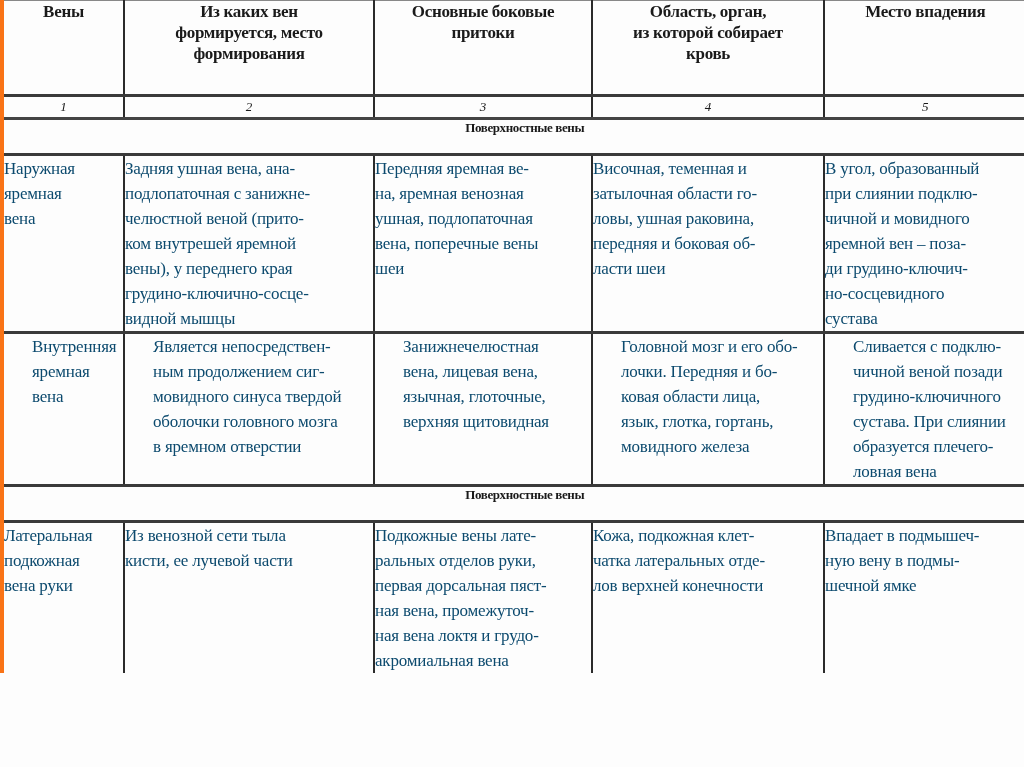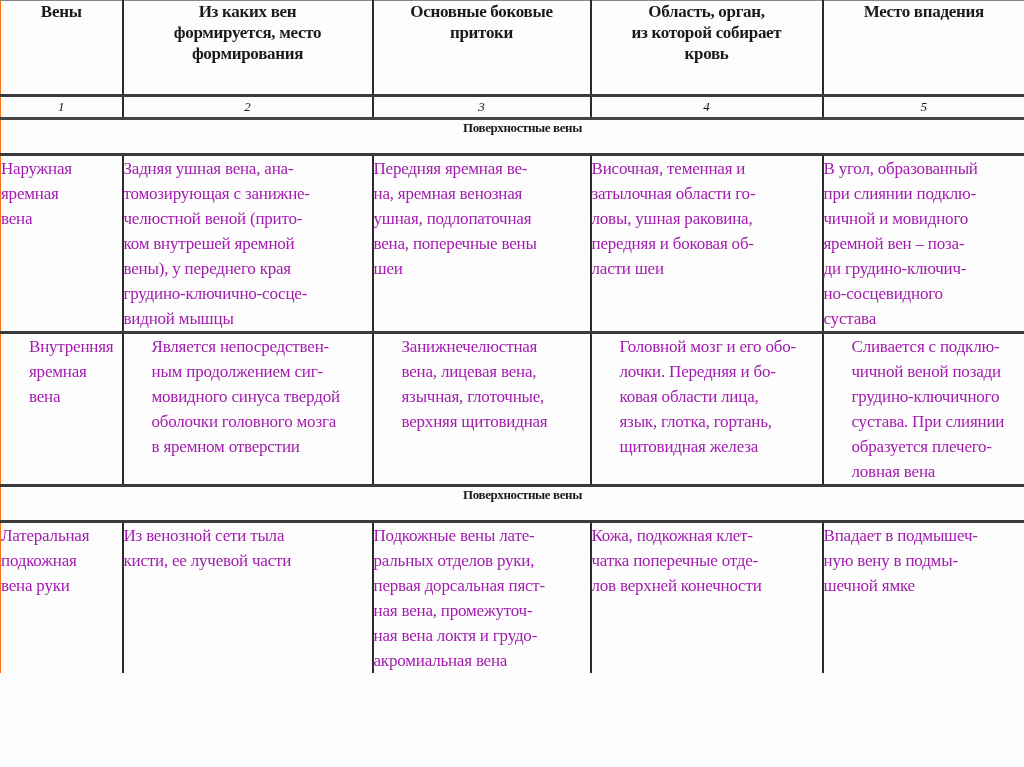--- a/index.html
+++ b/index.html
@@ -33,21 +33,21 @@
     table.veins col.c3 { width: 218px; }
     table.veins col.c4 { width: 232px; }
     table.veins col.c5 { width: 202px; }
 
     table.veins td, table.veins th {
       border-left: 2px solid #b91c1c;
       border-right: 2px solid #2b2b2b;
       padding: 0;
       vertical-align: top;
     }
-    table.veins tr > :first-child { border-left: 1px solid #f97316; }
+    table.veins tr > :first-child { border-left: 4px solid #f97316; }
     table.veins tr > :last-child { border-right: 1px solid #777; }
 
     .hdr th {
       height: 93px;
       font-weight: bold;
       font-size: 17px;
       line-height: 21px;
       text-align: center;
       vertical-align: middle;
       letter-spacing: -0.3px;
@@ -83,21 +83,21 @@
       font-size: 13px;
       letter-spacing: -0.4px;
       padding-left: 20px;
     }
     .row td {
       font-size: 17px;
       line-height: 25px;
       padding: 3px 4px 4px 4px;
       letter-spacing: -0.2px;
       border-bottom: 3px solid #3a3a3a;
-      color: #a21caf;
+      color: #0c4a6e;
     }
     .row.r1 td { height: 170px; }
     .row.r2 td { height: 143px; padding-left: 28px; }
     .row.r3 td { height: 150px; border-bottom: none; }
     .cell-text { white-space: pre-line; display: block; }
   </style>
 </head>
 <body>
 
 <div class="page">
@@ -146,21 +146,21 @@
         <td colspan="5">Поверхностные вены</td>
       </tr>
       <tr class="row r1">
         <td>
             <span class="cell-text">Наружная
 яремная
 вена</span>
           </td>
         <td>
             <span class="cell-text">Задняя ушная вена, ана-
-томозирующая с занижне-
+подлопаточная с занижне-
 челюстной веной (прито-
 ком внутрешей яремной
 вены), у переднего края
 грудино-ключично-сосце-
 видной мышцы</span>
           </td>
         <td>
             <span class="cell-text">Передняя яремная ве-
 на, яремная венозная
 ушная, подлопаточная
@@ -202,21 +202,21 @@
             <span class="cell-text">Занижнечелюстная
 вена, лицевая вена,
 язычная, глоточные,
 верхняя щитовидная</span>
           </td>
         <td>
             <span class="cell-text">Головной мозг и его обо-
 лочки. Передняя и бо-
 ковая области лица,
 язык, глотка, гортань,
-щитовидная железа</span>
+мовидного железа</span>
           </td>
         <td>
             <span class="cell-text">Сливается с подклю-
 чичной веной позади
 грудино-ключичного
 сустава. При слиянии
 образуется плечего-
 ловная вена</span>
           </td>
       </tr>
@@ -237,21 +237,21 @@
         <td>
             <span class="cell-text">Подкожные вены лате-
 ральных отделов руки,
 первая дорсальная пяст-
 ная вена, промежуточ-
 ная вена локтя и грудо-
 акромиальная вена</span>
           </td>
         <td>
             <span class="cell-text">Кожа, подкожная клет-
-чатка поперечные отде-
+чатка латеральных отде-
 лов верхней конечности</span>
           </td>
         <td>
             <span class="cell-text">Впадает в подмышеч-
 ную вену в подмы-
 шечной ямке</span>
           </td>
       </tr>
     </tbody>
   </table>

